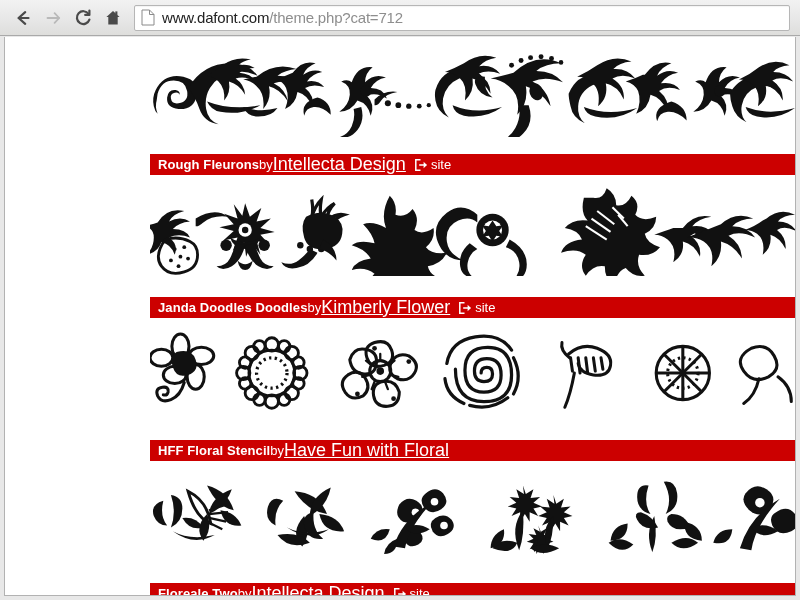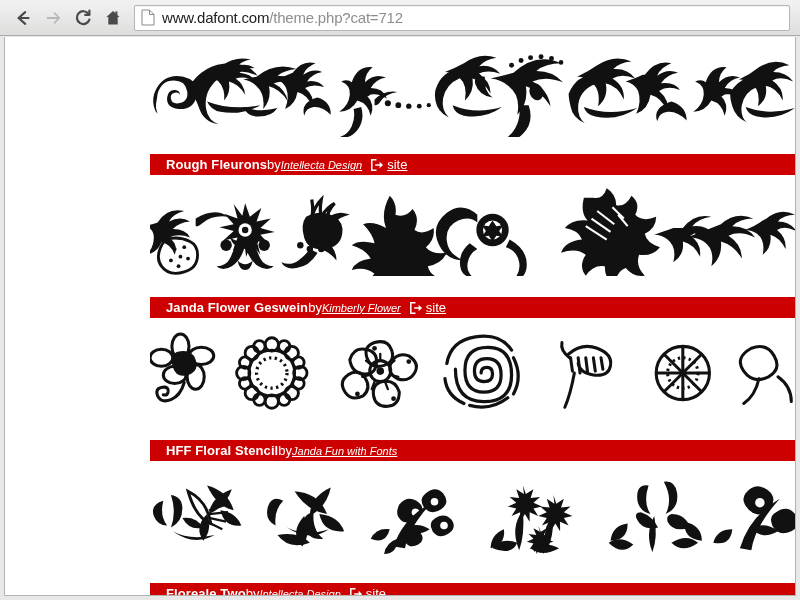--- a/index.html
+++ b/index.html
@@ -83,54 +83,52 @@
     white-space: nowrap;
     color: #000000;
   }
   .preview-row.first { height: 105px; }
 
   .font-band {
     background: #cc0000;
     height: 21px;
     display: flex;
     align-items: center;
-    padding: 0 16px;
+    padding: 0 8px;
     margin-right: 0;
     white-space: nowrap;
     overflow: hidden;
   }
   .band-title {
     color: #ffffff;
     font-size: 13px;
     font-weight: bold;
     letter-spacing: 0.1px;
   }
   .band-by {
     color: #ffffff;
     font-size: 13px;
     margin: 0 0;
   }
   .band-author {
     color: #ffffff;
-    font-size: 11px;
+    font-size: 18px;
     text-decoration: underline;
     cursor: pointer;
-    font-style: italic;
   }
   .band-site-wrap {
     display: flex;
     align-items: center;
     margin-left: 9px;
     cursor: pointer;
   }
   .band-site-icon { margin-right: 3px; display: flex; align-items: center; }
   .band-site-label {
     color: #ffffff;
     font-size: 13px;
-    text-decoration: underline;
   }
   .spacer-xs { height: 12px; }
 </style>
 </head>
 <body>
 
 <div id="browser-window">
 
   <div id="toolbar">
 
@@ -314,21 +312,21 @@
             <circle cx="578" cy="50" r="5"></circle>
             <path d="M600 40 q16-14 34-6 q-14 0-22 8 q16 0 24 12 q-16-8-28-2 q14 9 14 24 q-8-14-22-18 q2 16-10 26 q4-18-8-26 q-8-5-18-4 q14-5 26-10z"></path>
             <path d="M648 34 q14-12 30-4 q-12 0-18 7 q13 0 19 10 q-12-6-20-1 q10 8 9 20 q-6-12-16-15 q2 13-8 21 q3-15-6-22 q-5-4-13-4 q11-4 19-10z"></path>
           </g>
         </svg>
       </div>
 
       <div class="spacer-xs"></div>
 
       <div class="font-band">
-        <span class="band-title">Janda Flower Geswein</span>
+        <span class="band-title">Janda Doodles Doodles</span>
         <span class="band-by">by</span>
         <span class="band-author">Kimberly Flower</span>
         <span class="band-site-wrap">
           <span class="band-site-icon">
             <svg width="13" height="12" viewBox="0 0 13 12">
               <path d="M5.5 0.8 L0.8 0.8 L0.8 11.2 L5.5 11.2" fill="none" stroke="#ffffff" stroke-width="1.5"></path>
               <path d="M4.2 6 L11.2 6" stroke="#ffffff" stroke-width="1.5"></path>
               <path d="M8.6 2.8 L12 6 L8.6 9.2 Z" fill="#ffffff"></path>
             </svg>
           </span>
@@ -430,21 +428,21 @@
             <path d="M660 50 q14 10 14 26"></path>
           </g>
         </svg>
       </div>
 
       <div class="spacer-xs"></div>
 
       <div class="font-band">
         <span class="band-title">HFF Floral Stencil</span>
         <span class="band-by">by</span>
-        <span class="band-author">Janda Fun with Fonts</span>
+        <span class="band-author">Have Fun with Floral</span>
       </div>
 
       <div class="preview-row">
         <svg width="680" height="92" viewBox="0 0 680 92">
           <g fill="#111111">
 
             <path d="M14 30 q-4 16 4 26 q-10 0-14-10 q-4-12 10-16z"></path>
             <path d="M22 24 q6 18 0 34 q12-6 12-20 q0-12-12-14z"></path>
             <path d="M34 48 q14-2 22 10 q-14 4-22-10z"></path>
             <path d="M40 20 q20 10 24 34 q-16-6-24-34z" fill="none" stroke="#111111" stroke-width="3"></path>

